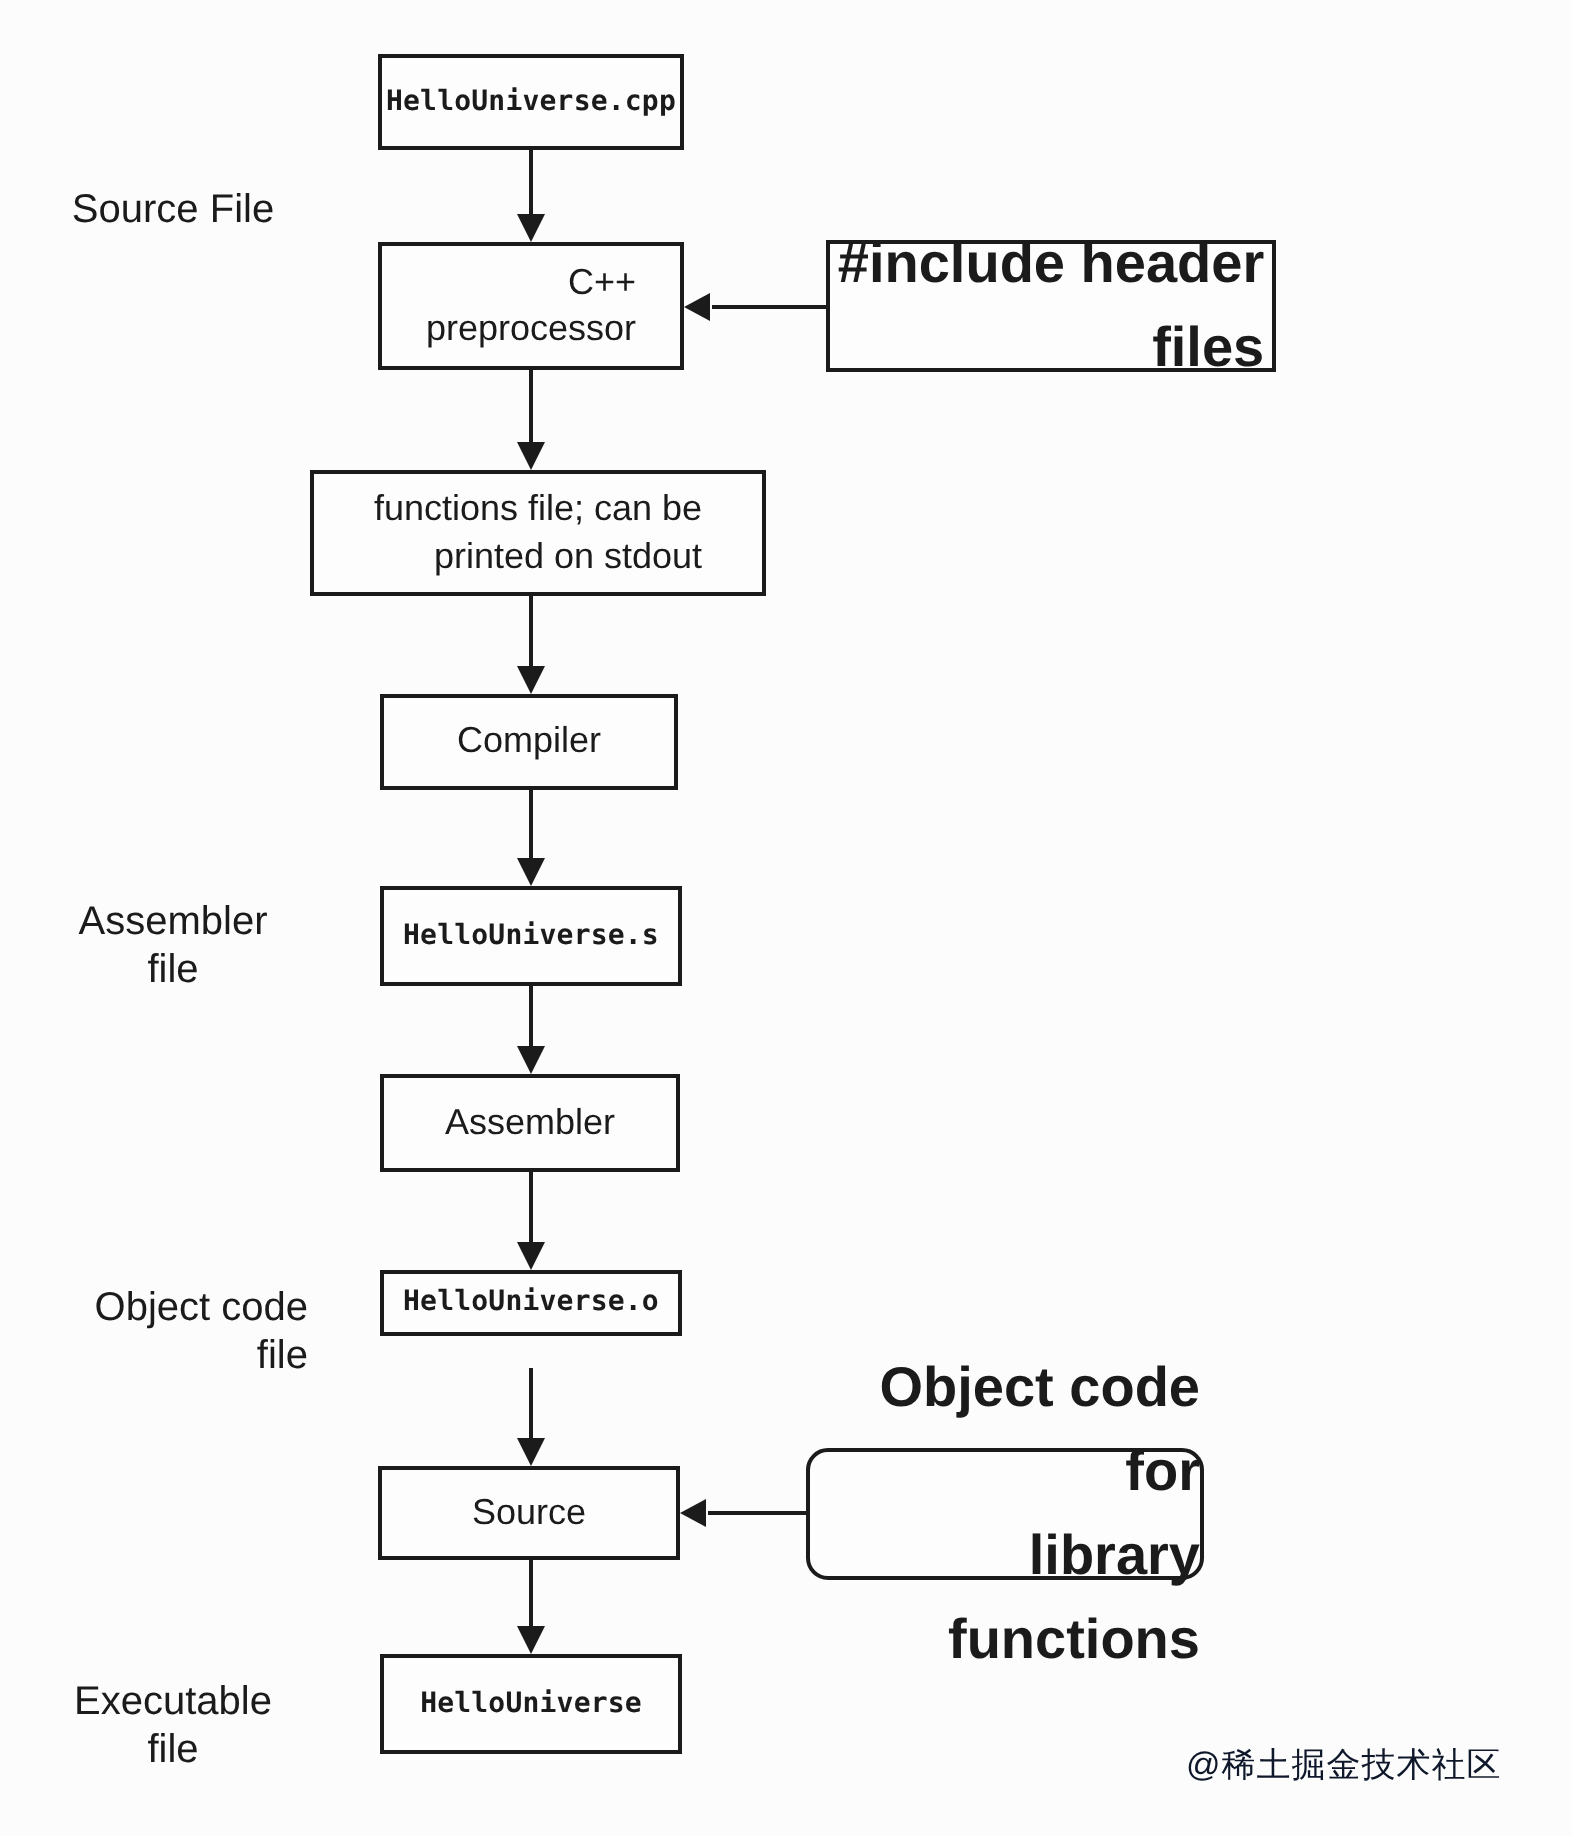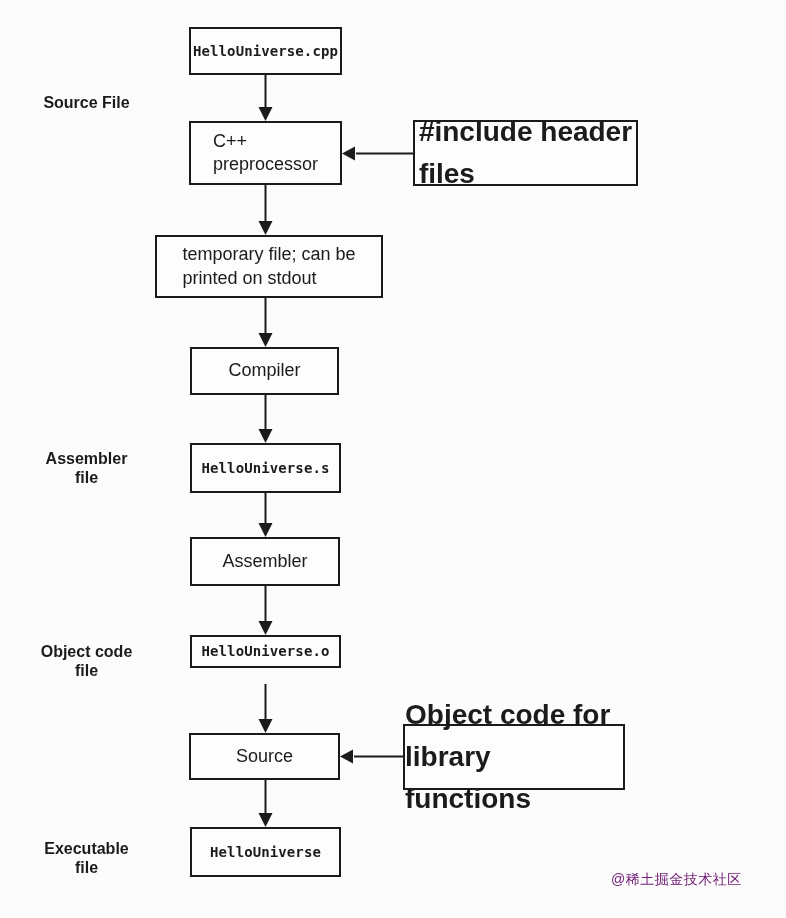--- a/index.html
+++ b/index.html
@@ -13,51 +13,51 @@
     color: #1b1b1b;
     overflow: hidden;
   }
   .node {
     position: absolute;
     border: 2px solid #1b1b1b;
     background: #fdfdfd;
     display: flex;
     align-items: center;
     justify-content: center;
-    text-align: left;
+    text-align: right;
     white-space: pre-line;
     font-size: 18px;
     line-height: 1.3;
   }
   .node.mono {
     font-family: "DejaVu Sans Mono", "Liberation Mono", monospace;
     font-weight: 700;
     font-size: 14px;
     letter-spacing: 0.1px;
   }
   .node.bold {
     font-weight: 700;
     font-size: 28px;
     line-height: 1.5;
   }
   .side-label {
     position: absolute;
     width: 135px;
-    font-weight: 700;
-    font-size: 16px;
+    font-weight: 400;
+    font-size: 20px;
     line-height: 1.2;
     text-align: center;
     white-space: pre-line;
   }
   .watermark {
     position: absolute;
-    left: 611px;
+    left: 593px;
     top: 871px;
-    font-size: 14px;
-    color: #701a75;
+    font-size: 17px;
+    color: #0f172a;
     letter-spacing: 0.5px;
   }
   svg.arrows {
     position: absolute;
     left: 0;
     top: 0;
     pointer-events: none;
   }
   svg.arrows line { stroke: #1b1b1b; stroke-width: 2; }
   svg.arrows polygon { fill: #1b1b1b; }
@@ -111,44 +111,44 @@
   </svg>
 
   <div class="node mono" style="left:189px; top:27px; width:153px; height:48px;">HelloUniverse.cpp</div>
 
   <div class="node" style="left:189px; top:121px; width:153px; height:64px;">C++
 preprocessor</div>
 
   <div class="node bold" style="left:413px; top:120px; width:225px; height:66px;">#include header
 files</div>
 
-  <div class="node" style="left:155px; top:235px; width:228px; height:63px;">temporary file; can be
+  <div class="node" style="left:155px; top:235px; width:228px; height:63px;">functions file; can be
 printed on stdout</div>
 
   <div class="node" style="left:190px; top:347px; width:149px; height:48px;">Compiler</div>
 
   <div class="node mono" style="left:190px; top:443px; width:151px; height:50px;">HelloUniverse.s</div>
 
   <div class="node" style="left:190px; top:537px; width:150px; height:49px;">Assembler</div>
 
   <div class="node mono" style="left:190px; top:635px; width:151px; height:33px;">HelloUniverse.o</div>
 
   <div class="node" style="left:189px; top:733px; width:151px; height:47px;">Source</div>
 
-  <div class="node bold" style="left:403px; top:724px; width:222px; height:66px;">Object code for
+  <div class="node bold" style="left:403px; top:724px; width:199px; height:66px;border-radius:11px;">Object code for
 library functions</div>
 
   <div class="node mono" style="left:190px; top:827px; width:151px; height:50px;">HelloUniverse</div>
 
   <div class="side-label" style="left:19px; top:93px;">Source File</div>
 
   <div class="side-label" style="left:19px; top:449px;">Assembler
 file</div>
 
-  <div class="side-label" style="left:19px; top:642px;">Object code
+  <div class="side-label" style="left:19px; top:642px;text-align:right;">Object code
 file</div>
 
   <div class="side-label" style="left:19px; top:839px;">Executable
 file</div>
 
   <div class="watermark">@稀土掘金技术社区</div>
 
 </div>
 
 </body></html>

